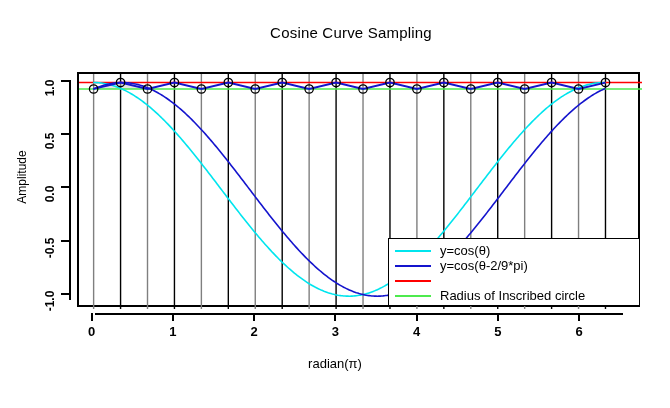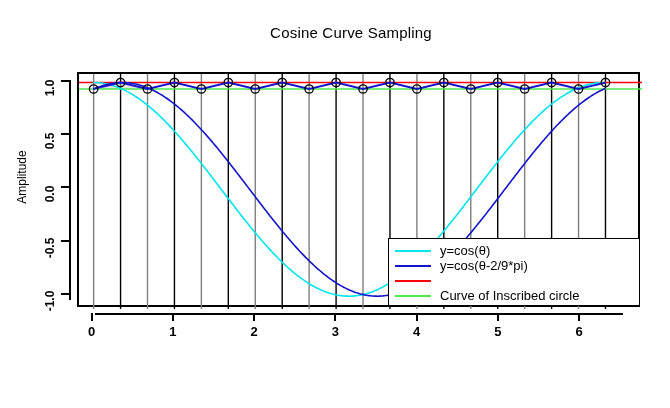--- a/index.html
+++ b/index.html
@@ -155,32 +155,33 @@
       <div class="x-tick-label" style="left: 254.105px;">2</div>
       <div class="x-tick" style="left: 334.346px;"></div>
       <div class="x-tick-label" style="left: 335.346px;">3</div>
       <div class="x-tick" style="left: 415.587px;"></div>
       <div class="x-tick-label" style="left: 416.587px;">4</div>
       <div class="x-tick" style="left: 496.828px;"></div>
       <div class="x-tick-label" style="left: 497.828px;">5</div>
       <div class="x-tick" style="left: 578.069px;"></div>
       <div class="x-tick-label" style="left: 579.069px;">6</div>
     </div>
+  <div id="x-axis-title">radian(π)</div>
 
   <div id="legend">
       <div class="legend-row">
         <span class="legend-swatch" style="background: rgb(0, 229, 238);"></span>
         <span class="legend-label">y=cos(θ)</span>
       </div>
       <div class="legend-row">
         <span class="legend-swatch" style="background: rgb(20, 20, 205);"></span>
         <span class="legend-label">y=cos(θ-2/9*pi)</span>
       </div>
       <div class="legend-row">
         <span class="legend-swatch" style="background: rgb(255, 0, 0);"></span>
       </div>
       <div class="legend-row">
         <span class="legend-swatch" style="background: rgb(77, 234, 77);"></span>
-        <span class="legend-label">Curve of Inscribed circle</span>
+        <span class="legend-label">Radius of Inscribed circle</span>
       </div>
     </div>
 
 </div>
 
 </body></html>

